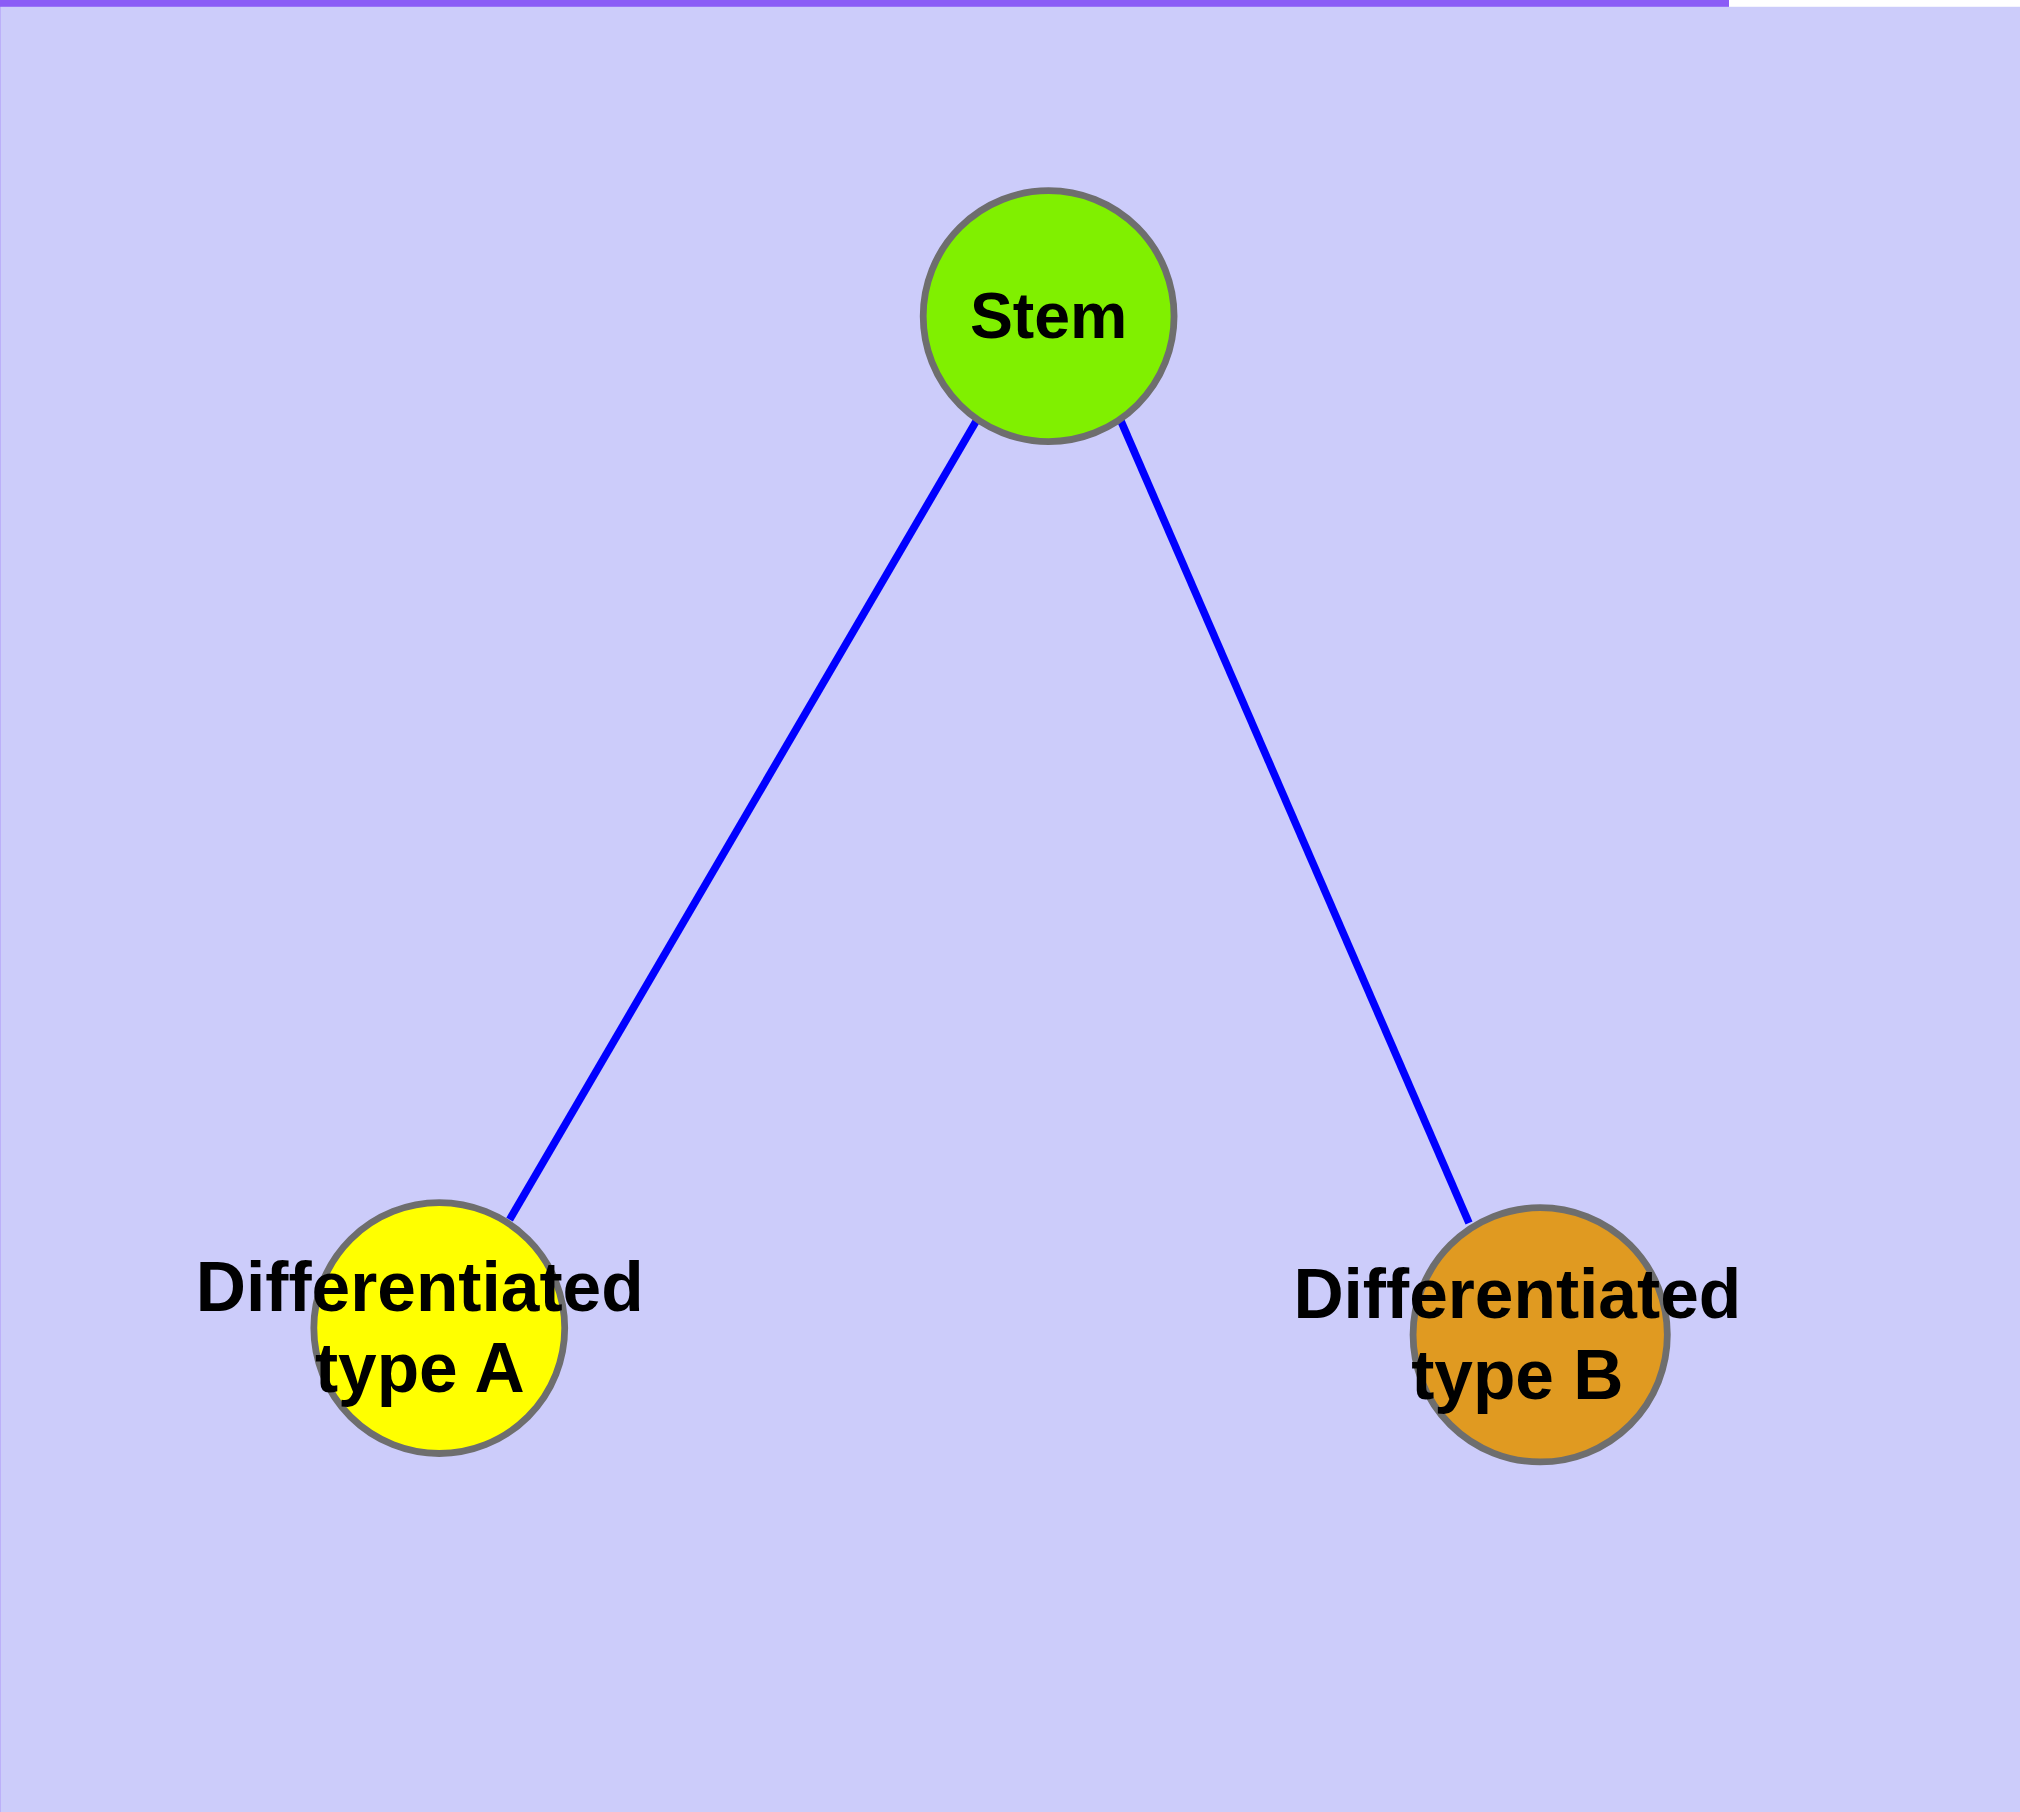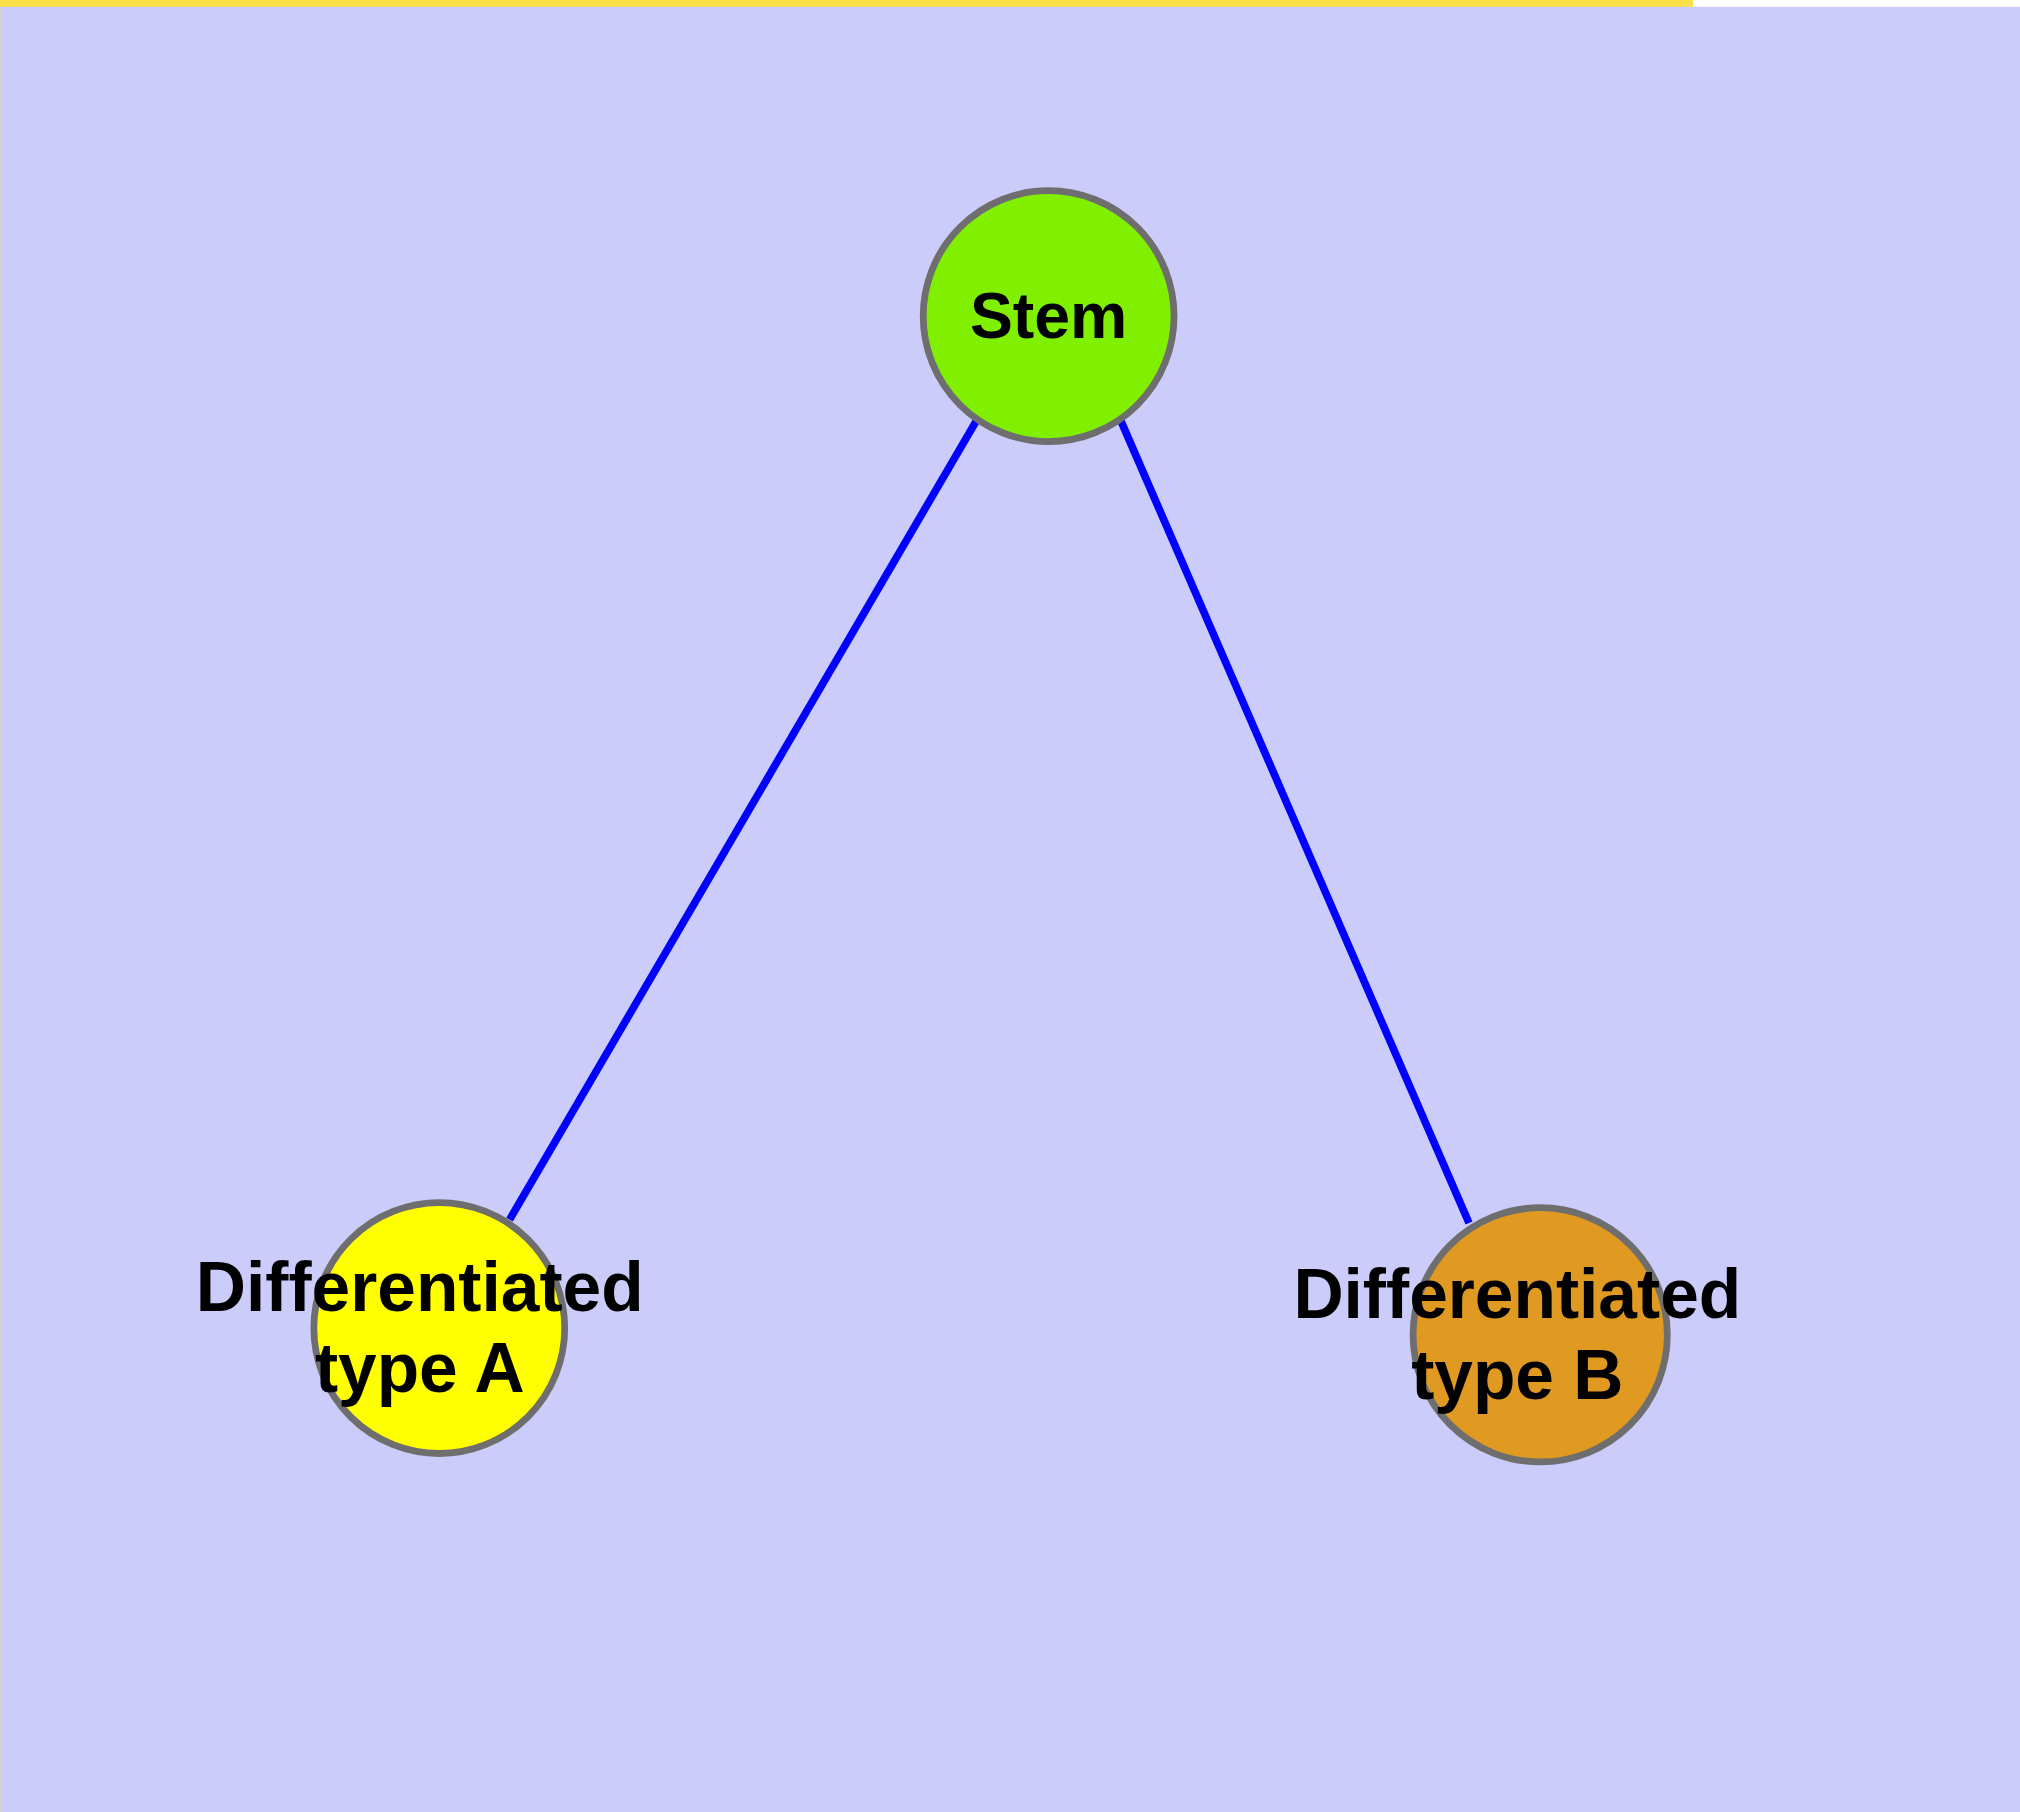--- a/index.html
+++ b/index.html
@@ -31,21 +31,21 @@
     font-weight: bold;
     fill: #000000;
     text-anchor: middle;
     font-family: "Liberation Sans", sans-serif;
     paint-order: normal;
   }
 </style>
 </head>
 <body style="width: 2021px; height: 1812px;">
 
-<div id="graph-canvas" style="width: 1693px; height: 1812px; background: #fde047;">
+<div id="graph-canvas" style="width: 1693px; height: 1812px; background: #8b5cf6; padding-left: 36px;">
   <svg id="graph-svg" viewBox="0 0 2384 2138" xmlns="http://www.w3.org/2000/svg">
     <rect id="bg-rect" x="0" y="8" width="2384" height="2130" fill="#ccccfa"></rect>
     <g id="edge-layer">
         <line x1="1152" y1="496" x2="601" y2="1439" stroke="#0000ff" stroke-width="9" stroke-linecap="butt"></line>
         <line x1="1322" y1="496" x2="1733" y2="1443" stroke="#0000ff" stroke-width="9" stroke-linecap="butt"></line>
       </g>
     <g id="node-layer">
         <g>
           <circle cx="1237" cy="373" r="148" fill="#80f000" stroke="#6e6e6e" stroke-width="8"></circle>
           <text class="node-label" x="1237" font-size="76" fill="#000000"><tspan x="1237" y="398.84000000000003">Stem</tspan></text>

